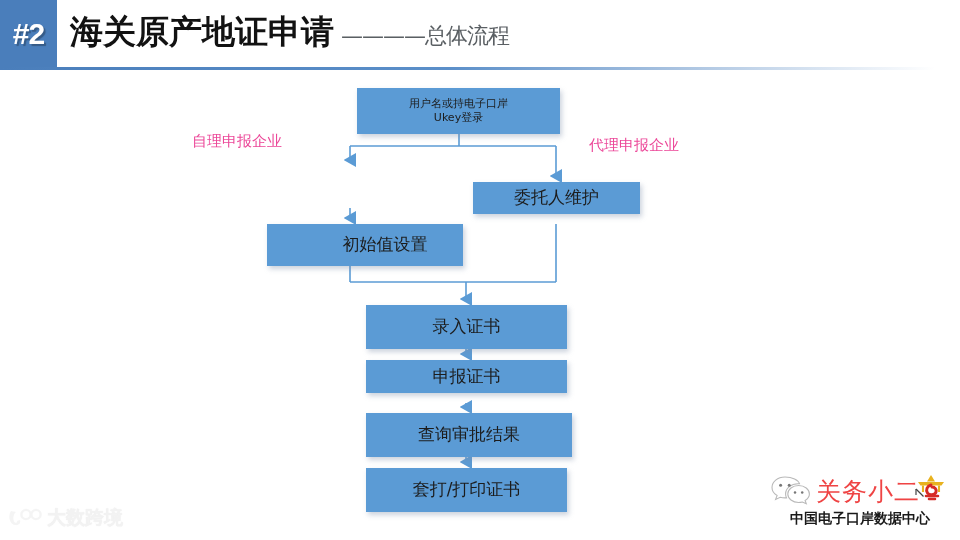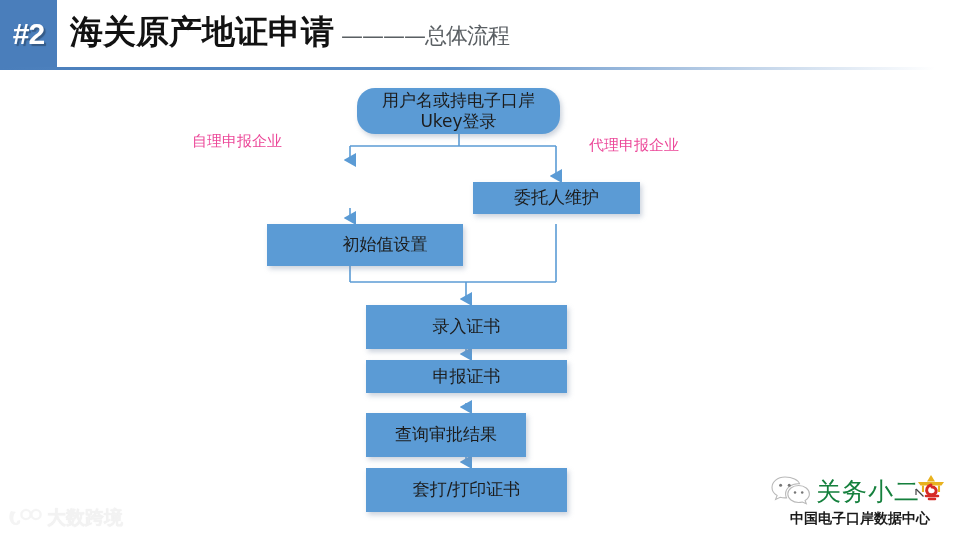--- a/index.html
+++ b/index.html
@@ -79,21 +79,21 @@
     color: #1c1c1c;
     display: flex;
     align-items: center;
     justify-content: center;
     text-align: center;
     font-size: 17px;
     line-height: 1.25;
     box-shadow: 2px 3px 5px rgba(120,140,165,0.38);
     font-family: "DejaVu Sans", "Liberation Sans", sans-serif;
   }
-  .node.two-line { font-size: 17px; border-radius: 18px; }
+  .node.two-line { font-size: 11px; }
   .side-label {
     position: absolute;
     font-size: 15px;
     color: #ec4899;
     white-space: nowrap;
     font-family: "DejaVu Sans", "Liberation Sans", sans-serif;
   }
   #connectors { position: absolute; left: 0; top: 0; }
 
   
@@ -121,21 +121,21 @@
     text-align: center;
   }
   #footer-logo .brandline {
     display: flex;
     align-items: center;
     justify-content: flex-start;
     height: 42px;
   }
   #footer-logo .brand-name {
     font-size: 25px;
-    color: #15803d;
+    color: #ef4444;
     font-weight: normal;
     margin-left: 4px;
     letter-spacing: 1px;
     font-family: "DejaVu Sans", "Liberation Sans", sans-serif;
   }
   #footer-logo .org-name {
     font-size: 14px;
     color: #1a1a1a;
     font-weight: bold;
     letter-spacing: 0px;
@@ -192,21 +192,21 @@
     </div>
   <div class="node" style="left: 473px; top: 182px; width: 167px; height: 32px; background: rgb(91, 155, 213);">
       <span>委托人维护</span>
     </div>
   <div class="node" style="left: 366px; top: 305px; width: 201px; height: 44px; background: rgb(91, 155, 213);">
       <span>录入证书</span>
     </div>
   <div class="node" style="left: 366px; top: 360px; width: 201px; height: 33px; background: rgb(91, 155, 213);">
       <span>申报证书</span>
     </div>
-  <div class="node" style="left: 366px; top: 413px; width: 160px; height: 44px; background: rgb(91, 155, 213);">
+  <div class="node" style="left: 366px; top: 413px; width: 206px; height: 44px; background: rgb(91, 155, 213);">
       <span>查询审批结果</span>
     </div>
   <div class="node" style="left: 366px; top: 468px; width: 201px; height: 44px; background: rgb(91, 155, 213);">
       <span>套打/打印证书</span>
     </div>
 
   <div class="side-label" style="left: 192px; top: 132px;">自理申报企业</div>
   <div class="side-label" style="left: 589px; top: 136px;">代理申报企业</div>
 </div>
 

